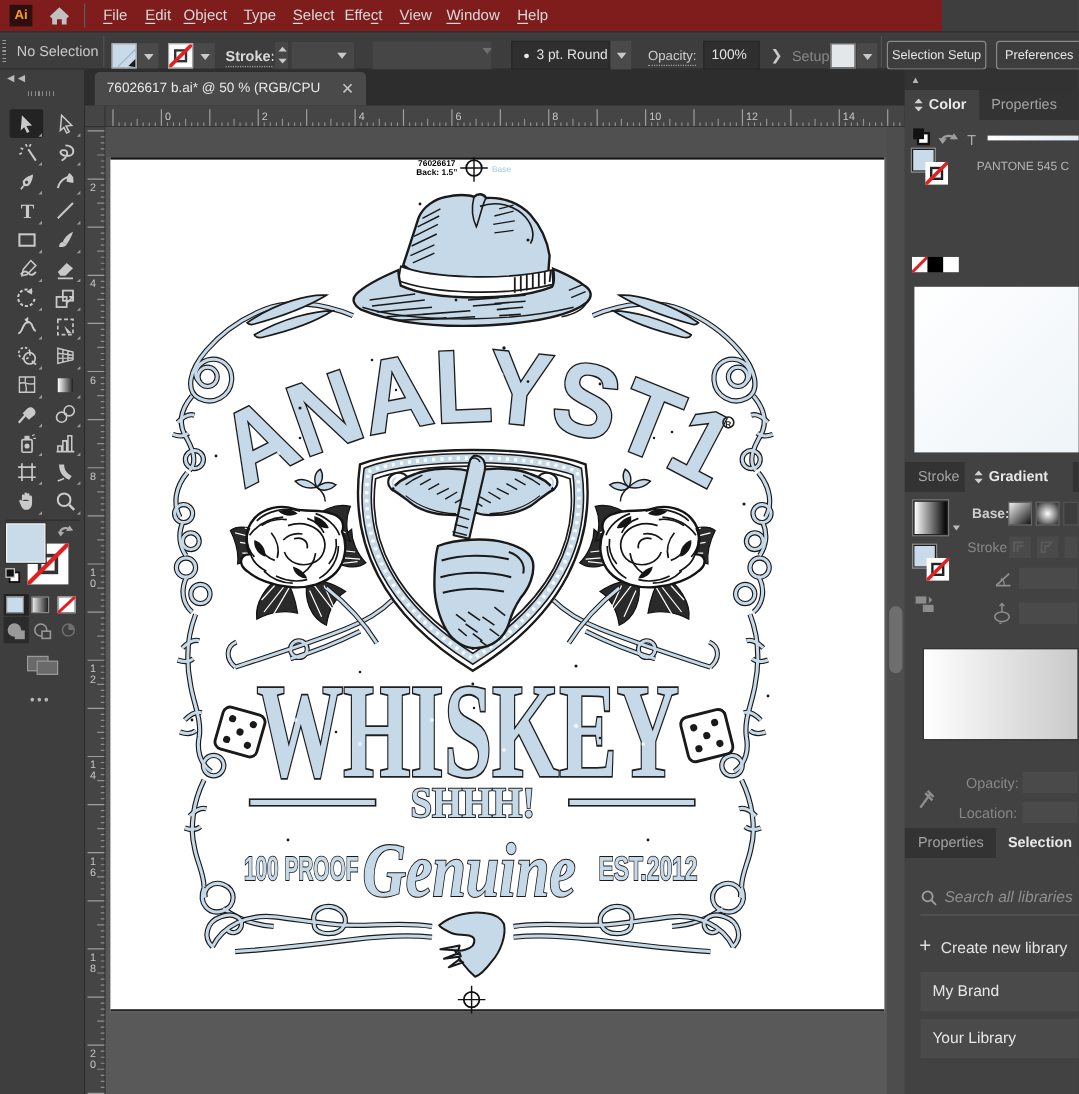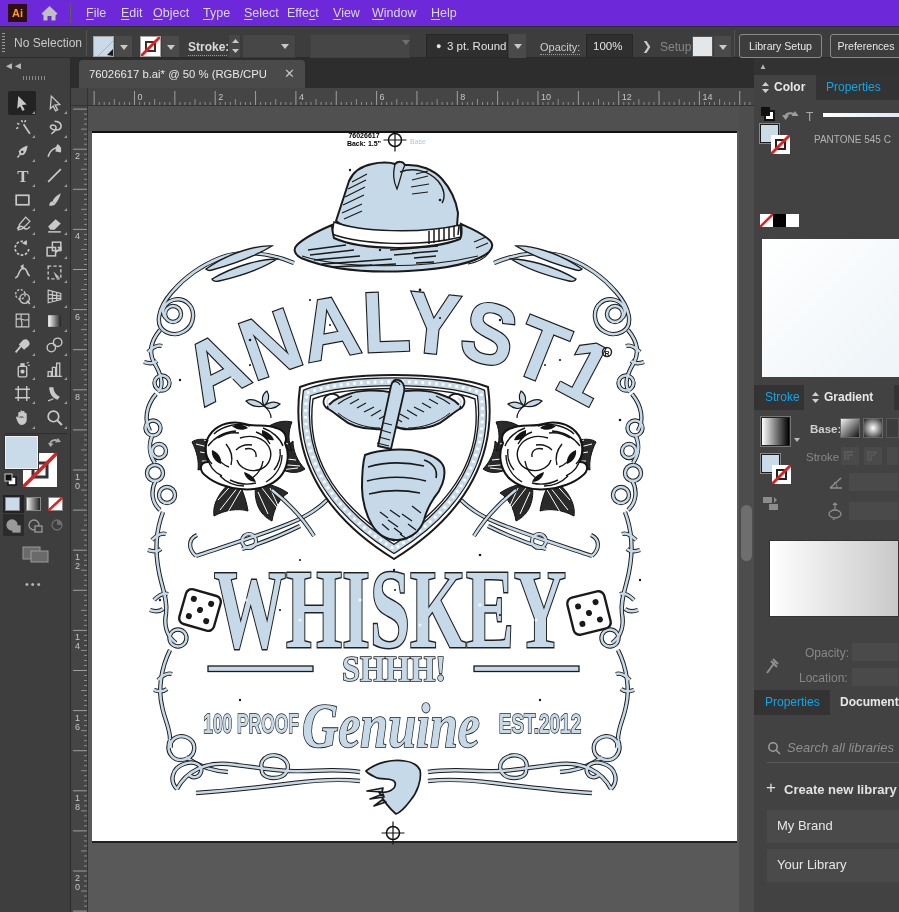--- a/index.html
+++ b/index.html
@@ -1,21 +1,21 @@
 <!DOCTYPE html>
 <html><head>
 <meta charset="utf-8">
 <style>
   * { margin:0; padding:0; box-sizing:border-box; }
   html,body { width:899px; height:912px; overflow:hidden; background:#3e3e3e;
     font-family:"Liberation Sans", sans-serif; }
   #app { position:relative; width:899px; height:912px; }
 
   
-  #menubar { position:absolute; left:0; top:0; width:899px; height:26px; background:#6d28d9; }
+  #menubar { position:absolute; left:0; top:0; width:785px; height:26px; background:#7f1d1d; }
   #ailogo { position:absolute; left:8px; top:4px; width:19px; height:18px; background:#2e0f0f;
     color:#ff9a2e; font-weight:bold; font-size:11px; text-align:center; line-height:18px; }
   .menu { position:absolute; top:0; height:26px; line-height:26px; color:#d9d9d9; font-size:12.5px; }
   .menu u { text-decoration:underline; text-underline-offset:2px; }
   #msep { position:absolute; left:70px; top:3px; width:1px; height:20px; background:#5c5c5c; }
 
   
   #ctrlbar { position:absolute; left:0; top:26px; width:899px; height:32px; background:#3d3d3d;
     border-top:1px solid #2e2e2e; border-bottom:1px solid #2b2b2b; }
   .grip { position:absolute; left:2px; top:6px; width:4px; height:20px;
@@ -60,21 +60,21 @@
   #artboard { position:absolute; left:4px; top:25px; width:645px; height:712px; background:#fff;
     border-top:2px solid #111; border-bottom:2px solid #222; }
   #vscroll { position:absolute; left:651px; top:0px; width:15px; height:806px; background:#4d4d4d; }
   #vthumb { position:absolute; left:2px; top:399px; width:11px; height:56px; background:#6e6e6e; border-radius:6px; }
 
   
   #dock { position:absolute; left:754px; top:75px; width:145px; height:837px; background:#3a3a3a; }
   .ptabs { position:absolute; left:0; width:145px; height:25px; background:#333333; }
   .ptab-active { position:absolute; top:0; height:25px; background:#424242; color:#e8e8e8;
     font-weight:bold; font-size:12px; line-height:25px; }
-  .ptab { position:absolute; top:0; height:25px; color:#0ea5e9; font-size:12px; line-height:25px; }
+  .ptab { position:absolute; top:0; height:25px; color:#a3a3a3; font-size:12px; line-height:25px; }
   .pbody { position:absolute; left:0; width:145px; background:#424242; }
   .gray { color:#878787; }
   .dis { background:#4a4a4a; border:1px solid #424242; }
 </style>
 </head>
 <body>
 <div id="app">
 
   <div id="menubar">
     <div id="ailogo">Ai</div>
@@ -125,21 +125,21 @@
       <span style="position:absolute;left:9px;top:0;color:#e8e8e8;font-size:9px">●</span></div>
     <div class="ddbox" style="left:509px;top:7px;height:24px"></div>
     <div class="lbl" style="left:540px;font-size:11px;top:14px;border-bottom:1px dotted #9a9a9a;padding-bottom:1px">Opacity:</div>
     <div class="inbox" style="left:586px;width:47px;background:#2f2f2f;border-color:#272727;padding-left:6px;font-size:11.5px">100%</div>
     <div style="position:absolute;left:642px;top:12px;color:#c9c9c9;font-size:12px">❯</div>
     <div class="lbl gray" style="left:660px">Setup:</div>
     <div class="swbox" style="left:692px;background:#e3e7ea;border-color:#555"></div>
     <div class="ddbox" style="left:714px"></div>
 
     <div style="position:absolute;left:734px;top:3px;width:1px;height:26px;background:#515151"></div>
-    <div class="btn" style="left:739px;width:83px;font-size:10.6px">Library Setup</div>
+    <div class="btn" style="left:739px;width:83px;font-size:10.6px">Selection Setup</div>
     <div class="btn" style="left:830px;width:72px;font-size:10.6px">Preferences</div>
   </div>
 
   <div id="toolpanel">
     <div style="position:absolute;left:4px;top:2px;color:#b9b9b9;font-size:10px;letter-spacing:-1px">◄◄</div>
     <div style="position:absolute;left:23px;top:18px;width:22px;height:4px;background-image:repeating-linear-gradient(90deg,#8a8a8a 0 1px,transparent 1px 3px)"></div>
     <div id="tools">
         <div class="tool tsel" style="left:8px;top:33px">
           <svg width="19" height="19" viewBox="0 0 18 18">
             <path d="M5 2 L13 10 L8.5 10.5 L11 15 L9 16 L6.8 11.5 L4 14 Z" fill="#c9c9c9"></path>
@@ -1096,31 +1096,31 @@
           <path d="M4 20 L12 9 M10 6 L15 11 M8 8 l6 6" stroke="#8e8e8e" stroke-width="2" fill="none"></path>
         </svg>
       <div class="gray" style="position:absolute;left:51px;top:236px;font-size:12px">Opacity:</div>
       <div class="dis" style="position:absolute;left:97px;top:232px;width:48px;height:20px"></div>
       <div class="gray" style="position:absolute;left:45px;top:261px;font-size:12px">Location:</div>
       <div class="dis" style="position:absolute;left:97px;top:257px;width:48px;height:20px"></div>
     </div>
 
     <div class="ptabs" style="top:615px">
       <div class="ptab" style="left:11px">Properties</div>
-      <div class="ptab-active" style="left:76px;width:69px;padding-left:10px">Document</div>
+      <div class="ptab-active" style="left:76px;width:69px;padding-left:10px">Selection</div>
     </div>
     <div class="pbody" id="libbody" style="top:640px;height:197px">
       <svg style="position:absolute;left:13px;top:26px" width="14" height="14">
           <circle cx="6" cy="6" r="4.2" fill="none" stroke="#9e9e9e" stroke-width="1.5"></circle>
           <path d="M9.2 9.2 L13 13" stroke="#9e9e9e" stroke-width="1.5"></path>
         </svg>
       <div style="position:absolute;left:33px;top:25px;color:#8f8f8f;font-size:13px;font-style:italic">Search all libraries</div>
       <div style="position:absolute;left:13px;top:47px;width:132px;height:1px;background:#5a5a5a"></div>
       <div style="position:absolute;left:12px;top:63px;color:#dedede;font-size:17px">+</div>
-      <div style="position:absolute;left:30px;top:67px;color:#e2e2e2;font-size:13px;font-weight:bold">Create new library</div>
+      <div style="position:absolute;left:30px;top:67px;color:#e2e2e2;font-size:13px;font-weight:normal">Create new library</div>
       <div style="position:absolute;left:13px;top:134px;width:132px;height:33px;background:#4a4a4a">
           <span style="position:absolute;left:10px;top:8px;color:#e6e6e6;font-size:13px">Your Library</span>
         </div>
       <div style="position:absolute;left:13px;top:95px;width:132px;height:33px;background:#4a4a4a">
           <span style="position:absolute;left:10px;top:8px;color:#e6e6e6;font-size:13px">My Brand</span>
         </div>
     </div>
   </div>
 
 </div>

